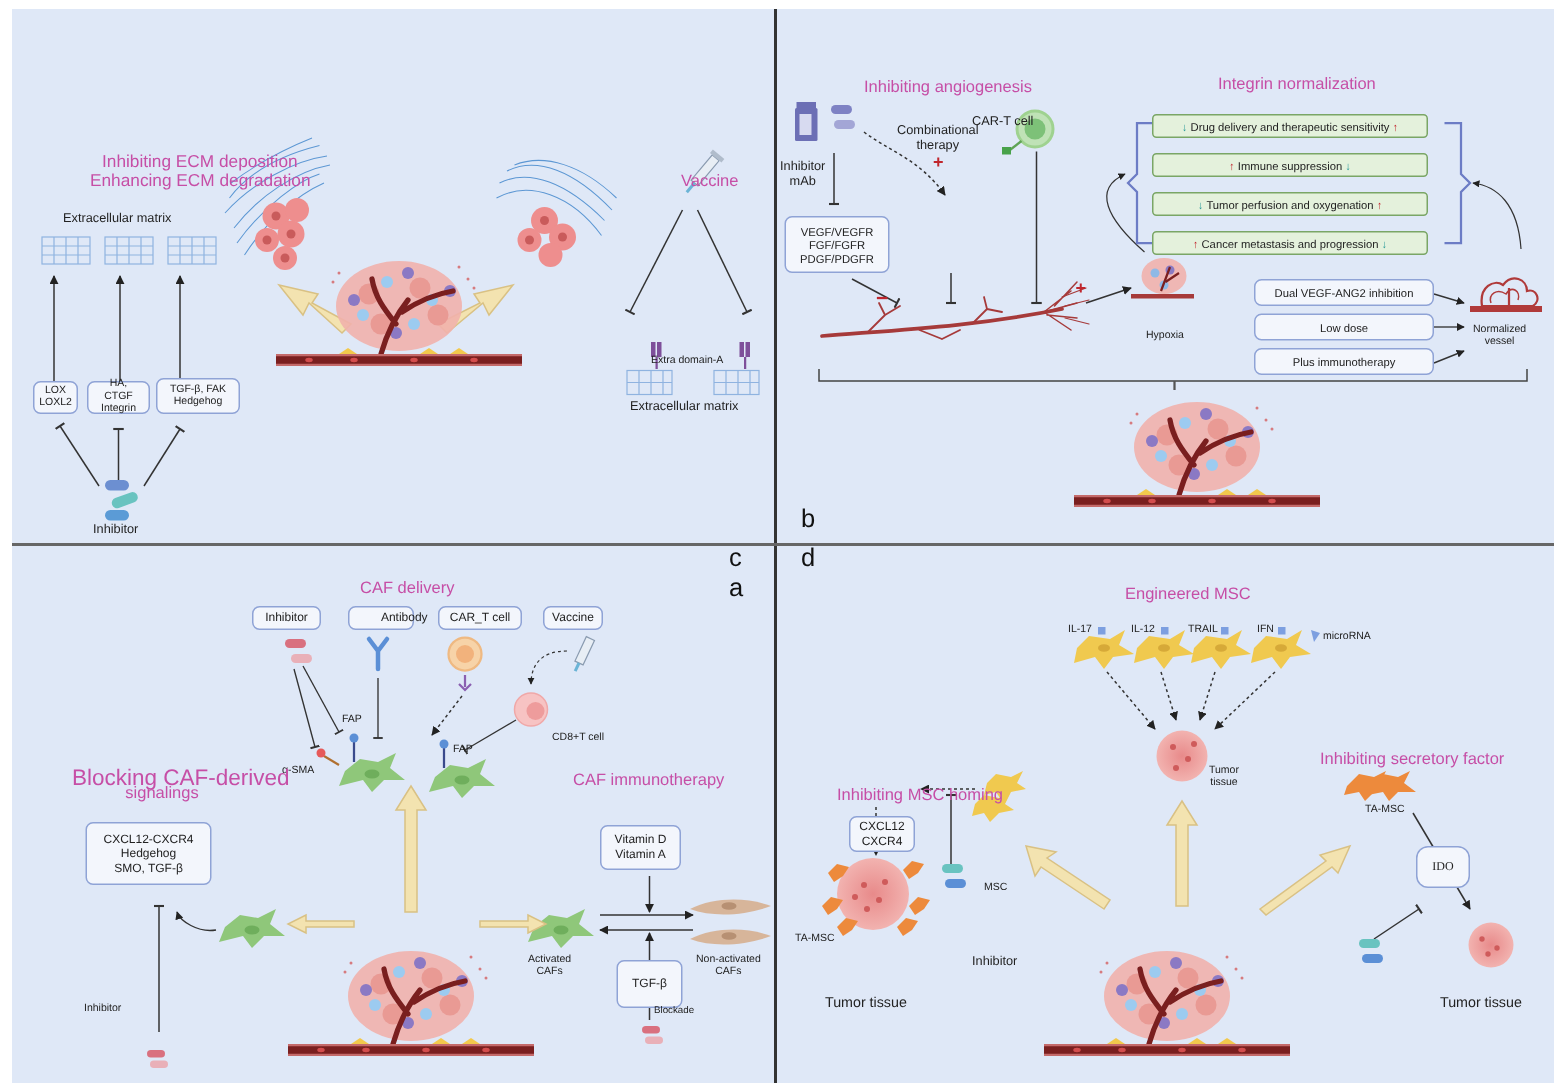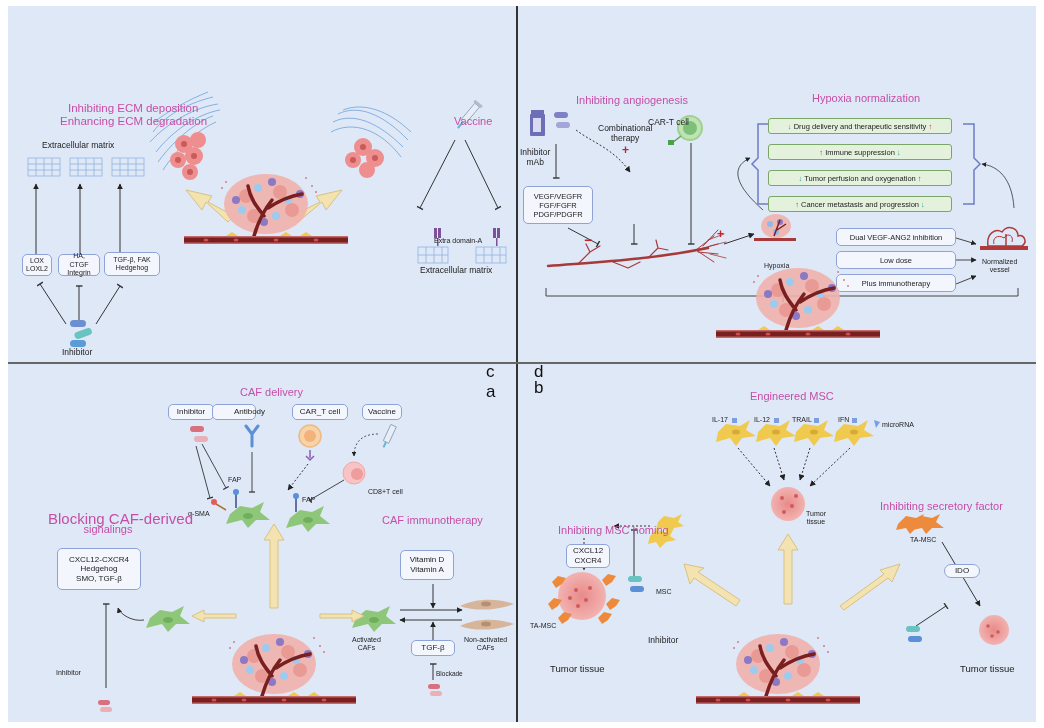--- a/index.html
+++ b/index.html
@@ -155,21 +155,21 @@
     </div>
     <div class="t lbl" style="left:54px;top:296px;">Inhibitor</div>
 
     <div class="t title" style="left:446px;top:63px;font-size:11px;">Vaccine</div>
     <div class="t lbl7" style="left:426px;top:185px;">Extra domain-A</div>
     <div class="t lbl" style="left:412px;top:214px;">Extracellular matrix</div>
 
     <div class="plabel" style="left:478px;top:330px;">a</div>
   </div>
 
-  <div class="panel" style="left:510px;top:0;width:466px;height:356px;margin-top:42px;">
+  <div class="panel" style="left:510px;top:0;width:466px;height:356px;">
     <svg class="layer" width="518" height="356">
 
       <g>
         <rect x="13" y="62" width="13" height="4" fill="#6c6fb5"></rect>
         <rect x="12" y="66" width="15" height="22" rx="1" fill="#6c6fb5"></rect>
         <rect x="15" y="70" width="8" height="14" fill="#d7daf0"></rect>
         <rect x="36" y="64" width="14" height="6" rx="3" fill="#7e82c4"></rect>
         <rect x="38" y="74" width="14" height="6" rx="3" fill="#a3a6d6"></rect>
       </g>
       <path d="M58,82 C75,95 95,100 112,124" stroke="#333" stroke-width="1" stroke-dasharray="2,2" fill="none" marker-end="url(#arr)"></path>
@@ -239,21 +239,21 @@
 
     <div class="box" style="left:5px;top:138px;width:70px;height:38px;font-size:7.5px;">
       <span>VEGF/VEGFR</span>
       <span>FGF/FGFR</span>
       <span>PDGF/PDGFR</span>
     </div>
     <div class="t up" style="left:66px;top:184px;font-size:14px;">−</div>
     <div class="t up" style="left:199px;top:180px;font-size:12px;">+</div>
     <div class="t lbl7" style="left:246px;top:214px;">Hypoxia</div>
 
-    <div class="t title" style="left:294px;top:44px;font-size:11px;">Hypoxia normalization</div>
+    <div class="t title" style="left:294px;top:44px;font-size:11px;">Integrin normalization</div>
 
     <div class="gbox" style="left:250px;top:70px;width:184px;height:16px;">
       <span class="down">↓</span>&nbsp;<span>Drug delivery and therapeutic sensitivity</span>&nbsp;<span class="up">↑</span>
     </div>
     <div class="gbox" style="left:250px;top:96px;width:184px;height:16px;">
       <span class="up">↑</span>&nbsp;<span>Immune suppression</span>&nbsp;<span class="down">↓</span>
     </div>
     <div class="gbox" style="left:250px;top:122px;width:184px;height:16px;">
       <span class="down">↓</span>&nbsp;<span>Tumor perfusion and oxygenation</span>&nbsp;<span class="up">↑</span>
     </div>
@@ -363,21 +363,21 @@
 
       <g fill="#f3e3b0" stroke="#d9c184" stroke-width="1">
         <path d="M262,244 L262,176 L256,176 L266,160 L276,176 L270,176 L270,244 Z"></path>
         <path d="M228,254 L196,254 L196,258 L184,252 L196,246 L196,250 L228,250 Z"></path>
         <path d="M312,250 L344,250 L344,246 L356,252 L344,258 L344,254 L312,254 Z"></path>
       </g>
     </svg>
 
     <div class="t title" style="left:232px;top:22px;font-size:11px;">CAF delivery</div>
     <div class="box" style="left:160px;top:40px;width:46px;height:16px;font-size:8px;">Inhibitor</div>
-    <div class="box" style="left:204px;top:40px;width:44px;height:16px;font-size:8px;padding-left:35px;">Antibody</div>
+    <div class="box" style="left:224px;top:40px;width:44px;height:16px;font-size:8px;padding-left:35px;">Antibody</div>
     <div class="box" style="left:284px;top:40px;width:56px;height:16px;font-size:8px;">CAR_T cell</div>
     <div class="box" style="left:354px;top:40px;width:40px;height:16px;font-size:8px;">Vaccine</div>
 
     <div class="t lbl7" style="left:220px;top:112px;">FAP</div>
     <div class="t lbl7" style="left:294px;top:132px;">FAP</div>
     <div class="t lbl7" style="left:180px;top:146px;">α-SMA</div>
     <div class="t lbl7" style="left:360px;top:124px;">CD8+T cell</div>
 
     <div class="t title" style="left:40px;top:146px;width:120px;font-size:15px;">Blocking CAF-derived</div>
     <div class="t title" style="left:40px;top:159px;width:120px;font-size:11px;">signalings</div>
@@ -390,21 +390,21 @@
 
     <div class="t title" style="left:374px;top:150px;font-size:11px;">CAF immunotherapy</div>
     <div class="box" style="left:392px;top:186px;width:54px;height:30px;font-size:8px;">
       <span>Vitamin D</span>
       <span>Vitamin A</span>
     </div>
     <div class="t lbl7" style="left:344px;top:272px;text-align:center;">
       <div>Activated</div>
       <div>CAFs</div>
     </div>
-    <div class="box" style="left:403px;top:276px;width:44px;height:16px;font-size:8px;">TGF-β</div>
+    <div class="box" style="left:403px;top:276px;width:44px;height:32px;font-size:8px;">TGF-β</div>
     <div class="t lbl7" style="left:456px;top:272px;text-align:center;">
       <div>Non-activated</div>
       <div>CAFs</div>
     </div>
     <div class="t lbl7" style="left:428px;top:306px;font-size:6.5px;">Blockade</div>
 
     <div class="plabel" style="left:478px;top:-2px;">c</div>
   </div>
 
   <div class="panel" style="left:510px;top:358px;width:518px;height:358px;">
@@ -515,21 +515,21 @@
       <span>CXCL12</span>
       <span>CXCR4</span>
     </div>
     <div class="t lbl7" style="left:138px;top:224px;">MSC</div>
     <div class="t lbl7" style="left:12px;top:258px;">TA-MSC</div>
     <div class="t lbl" style="left:130px;top:272px;">Inhibitor</div>
     <div class="t lbl" style="left:32px;top:300px;font-size:9.5px;">Tumor tissue</div>
 
     <div class="t title" style="left:362px;top:136px;font-size:11px;">Inhibiting secretory factor</div>
     <div class="t lbl7" style="left:392px;top:172px;">TA-MSC</div>
-    <div class="box" style="left:426px;top:200px;width:36px;height:14px;font-size:8px;border-radius:8px;">IDO</div>
+    <div class="box" style="left:426px;top:200px;width:36px;height:28px;font-size:8px;border-radius:8px;font-family:Liberation Serif, serif;">IDO</div>
     <div class="t lbl" style="left:442px;top:300px;font-size:9.5px;">Tumor tissue</div>
 
     <div class="plabel" style="left:16px;top:-2px;">d</div>
   </div>
 
   <svg class="tumor-svg" style="left:168px;top:160px;" width="180" height="80" viewBox="0 0 180 80">
       <use href="#tme"></use>
     </svg>
   <svg class="tumor-svg" style="left:700px;top:254px;" width="180" height="80" viewBox="0 0 180 80">
       <use href="#tme"></use>

